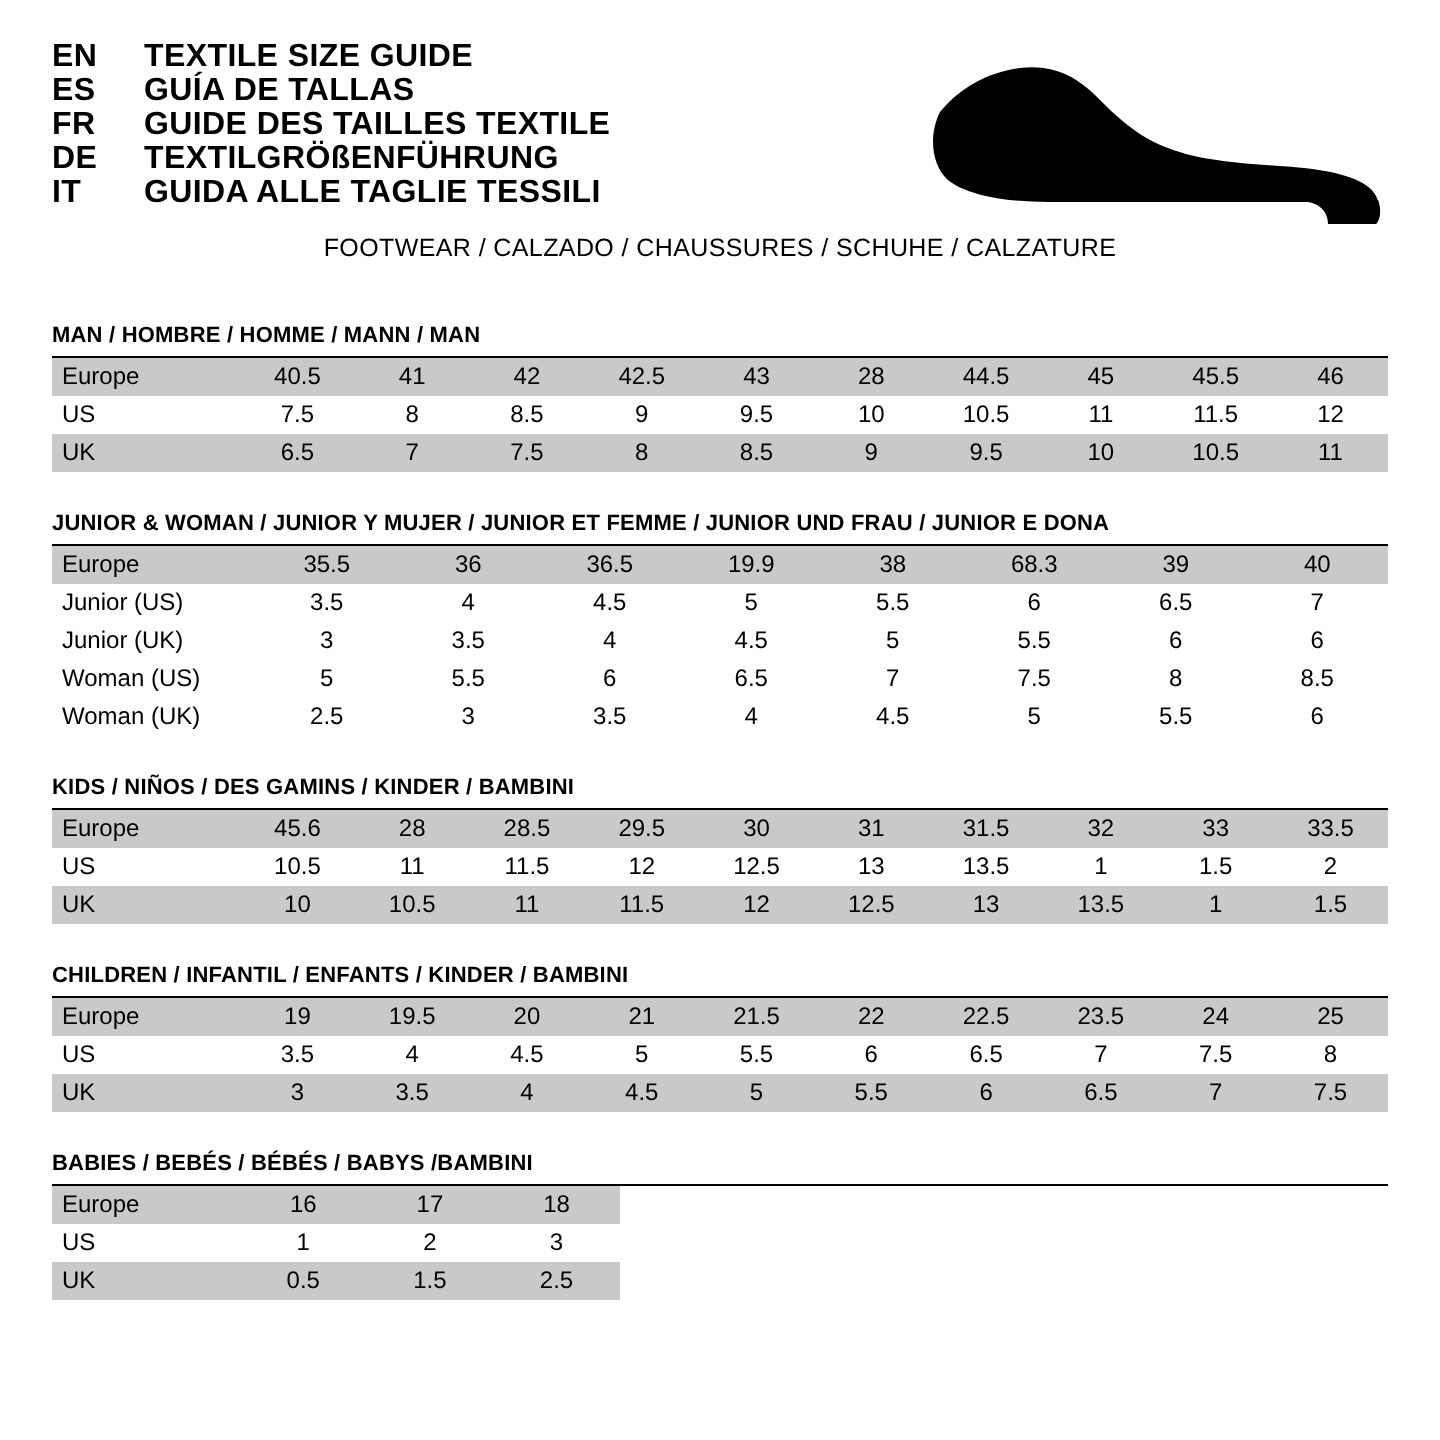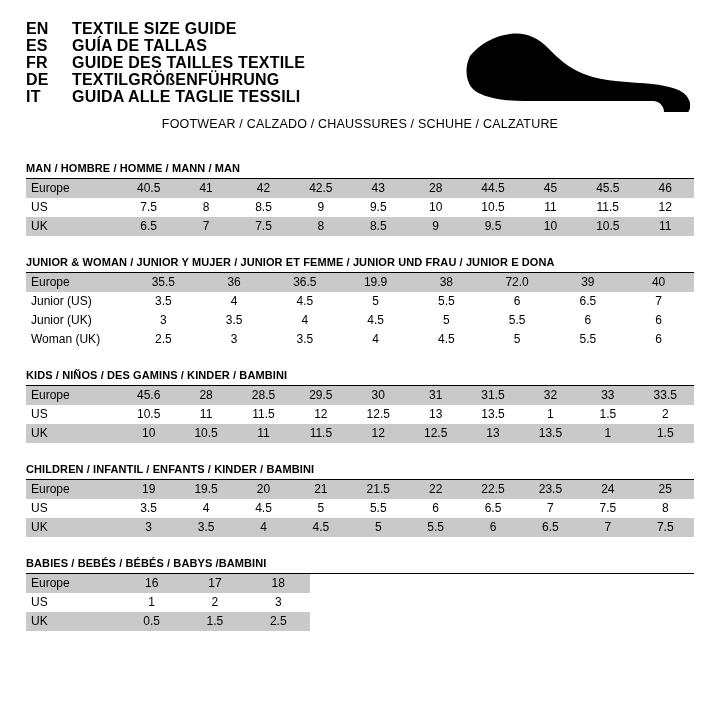--- a/index.html
+++ b/index.html
@@ -183,21 +183,21 @@
     <div class="section-title">JUNIOR &amp; WOMAN / JUNIOR Y MUJER / JUNIOR ET FEMME / JUNIOR UND FRAU / JUNIOR E DONA</div>
     <table class="sizes">
       <tbody>
         <tr class="shaded">
           <td class="rowlabel wide">Europe</td>
           <td>35.5</td>
           <td>36</td>
           <td>36.5</td>
           <td>19.9</td>
           <td>38</td>
-          <td>72.0</td>
+          <td>68.3</td>
           <td>39</td>
           <td>40</td>
         </tr>
         <tr>
           <td class="rowlabel wide">Junior (US)</td>
           <td>3.5</td>
           <td>4</td>
           <td>4.5</td>
           <td>5</td>
           <td>5.5</td>
@@ -208,20 +208,31 @@
         <tr>
           <td class="rowlabel wide">Junior (UK)</td>
           <td>3</td>
           <td>3.5</td>
           <td>4</td>
           <td>4.5</td>
           <td>5</td>
           <td>5.5</td>
           <td>6</td>
           <td>6</td>
+        </tr>
+        <tr>
+          <td class="rowlabel wide">Woman (US)</td>
+          <td>5</td>
+          <td>5.5</td>
+          <td>6</td>
+          <td>6.5</td>
+          <td>7</td>
+          <td>7.5</td>
+          <td>8</td>
+          <td>8.5</td>
         </tr>
         <tr>
           <td class="rowlabel wide">Woman (UK)</td>
           <td>2.5</td>
           <td>3</td>
           <td>3.5</td>
           <td>4</td>
           <td>4.5</td>
           <td>5</td>
           <td>5.5</td>

